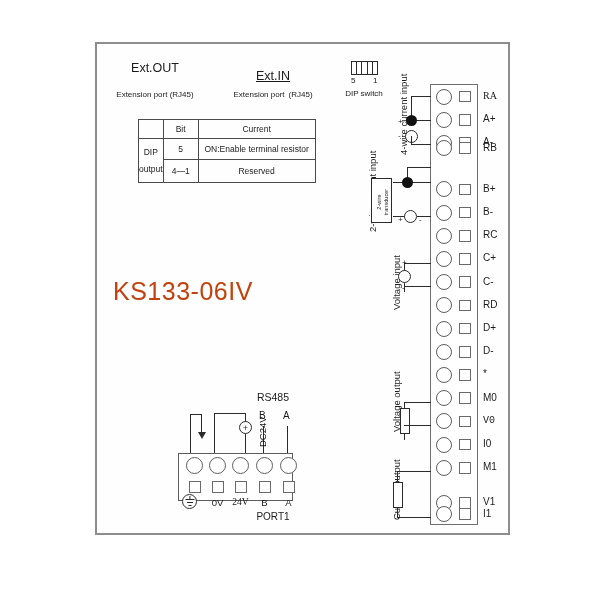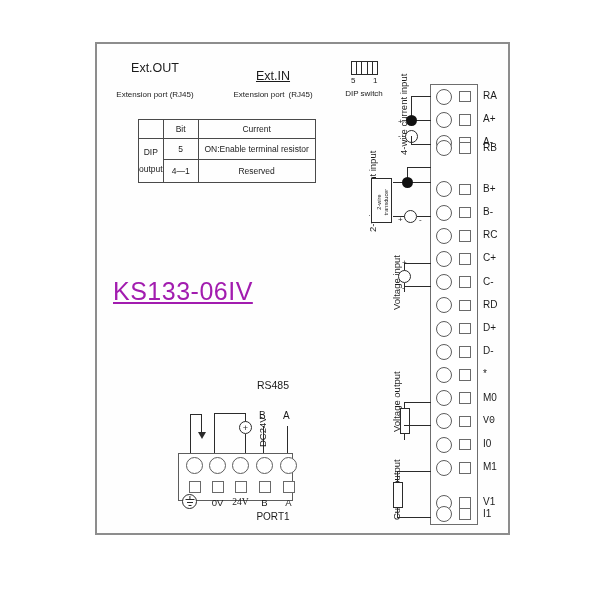--- a/index.html
+++ b/index.html
@@ -28,21 +28,21 @@
   }
   .c-blank{width:22px;height:18px;}
   .c-bit{width:34px;}
   .c-fn{width:116px;}
   .c-num{font-size:11px;}
   .c-dip{font-size:7.5px;line-height:1.9;}
 
   
   #model{
     position:absolute;left:113px;top:277px;font-size:25px;
-    color:#a21caf;letter-spacing:.5px;text-decoration:underline;
+    color:#c2410c;letter-spacing:.5px;
   }
 
   
   #dipsw{position:absolute;left:351px;top:61px;width:27px;height:14px;
     border:1.5px solid #2b2b2b;background:#fff;box-sizing:border-box;
     display:flex;}
   #dipsw i{flex:1;border-right:1.2px solid #2b2b2b;}
   #dipsw i:last-child{border-right:none;}
 
   
@@ -167,21 +167,21 @@
     <td class="c-num" style="height:22px;">4—1</td>
     <td>Reserved</td>
   </tr>
 </tbody>
   </table>
 
 <div id="model">KS133-06IV</div>
 
 <div id="tblock"></div>
 <div id="terminal-rows">
-    <div class="trow" style="top: 85.5px;">
+    <div class="trow" style="top: 85.5px; font-family: Liberation Serif, serif;">
       <div class="cir"></div>
       <div class="sq"></div>
       <div class="lbl">RA</div>
     </div>
     <div class="trow" style="top: 108.7px;">
       <div class="cir"></div>
       <div class="sq"></div>
       <div class="lbl">A+</div>
     </div>
     <div class="trow" style="top: 131.9px;">
@@ -312,21 +312,21 @@
 <div class="wire wv" style="left:404px;top:433px;height:7px;"></div>
 <div class="wire wh" style="left:404px;top:425px;width:27px;"></div>
 
 <div class="t vert sidelbl" style="left:392px;top:520px;transform:rotate(-90deg);">Current output</div>
 <div class="wire wh" style="left:397px;top:471px;width:34px;"></div>
 <div class="wire wv" style="left:397px;top:471px;height:12px;"></div>
 <div class="res" style="left:393px;top:482px;"></div>
 <div class="wire wv" style="left:397px;top:507px;height:11px;"></div>
 <div class="wire wh" style="left:397px;top:517px;width:34px;"></div>
 
-<div class="t ctr" style="left:273px;top:380px;font-size:10.5px;">RS485</div>
+<div class="t ctr" style="left:273px;top:392px;font-size:10.5px;">RS485</div>
 
 <div class="t" style="left:259px;top:411px;font-size:10px;">B</div>
 <div class="t" style="left:283px;top:411px;font-size:10px;">A</div>
 <div class="wire wv" style="left:263px;top:426px;height:28px;"></div>
 <div class="wire wv" style="left:287px;top:426px;height:28px;"></div>
 
 <div class="wire wv" style="left:190px;top:414px;height:26px;"></div>
 <div class="wire wh" style="left:190px;top:414px;width:12px;"></div>
 <div class="wire wv" style="left:201px;top:414px;height:20px;"></div>
 <div class="arrowhead" style="left:198px;top:432px;"></div>

